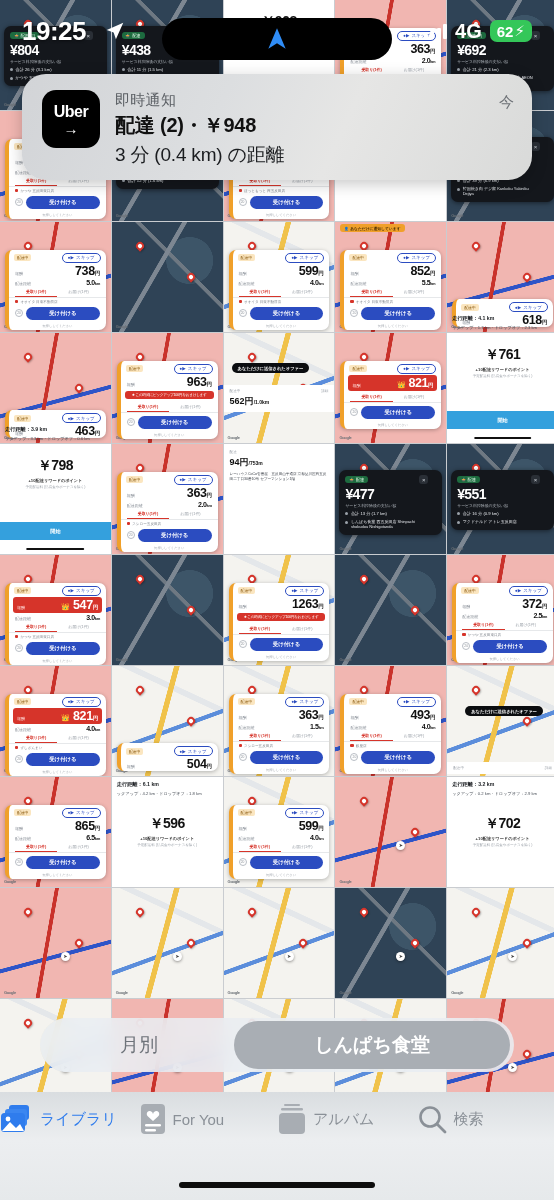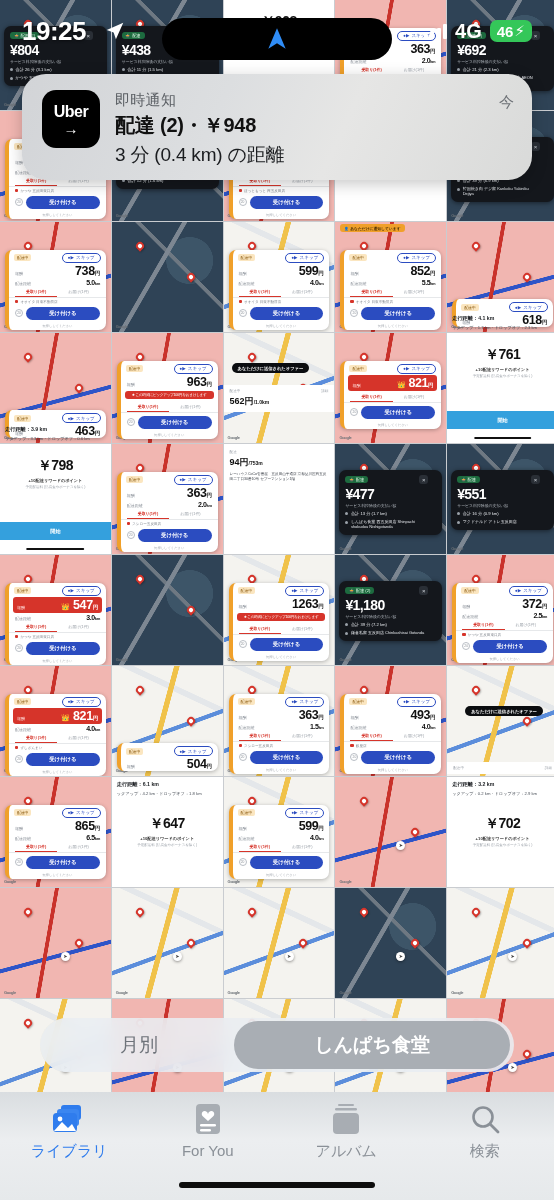--- a/index.html
+++ b/index.html
@@ -163,21 +163,21 @@
            background:rgba(233,238,242,.88); border-radius:27px; display:flex;
            align-items:center; padding:0 4px; backdrop-filter:blur(10px); }
   .pill { flex:1; text-align:center; font-size:19px; color:#6e737a; padding:11px 0;
           border-radius:24px; white-space:nowrap; }
   .pill.active { background:#a9aeb4; color:#fff; font-weight:bold; flex:1.45; }
 
   
   #tabbar { position:absolute; left:0; bottom:0; width:554px; height:108px; z-index:35;
             background:linear-gradient(180deg,#d9dde0 0%,#eceef0 45%,#e6e9eb 100%);
             display:flex; align-items:flex-start; padding-top:10px; }
-  .tab { flex:1; display:flex; flex-direction:column; align-items:center; gap:6px; }
+  .tab { flex:1; display:flex; flex-direction:row; align-items:center; gap:6px; }
   .tlabel { font-size:15px; color:#8a9097; }
   .tab.on .tlabel { color:#2f7ced; }
   .ticon { height:34px; display:flex; align-items:center; justify-content:center; }
   #homeind { position:absolute; left:50%; transform:translateX(-50%); bottom:12px;
              width:196px; height:6px; border-radius:3px; background:#0d0d0d; z-index:36; }
 </style>
 </head>
 <body>
 
 <div id="phone">
@@ -778,33 +778,20 @@
       <div class="timer">20</div>
       <div class="accept">受け付ける</div>
    </div>
           <div class="hint">長押ししてください</div>
         </div>
       </div>
       <div class="cell bg-mapdark">
         <span class="pin" style="left:22%;top:18%"></span>
           <span class="pin" style="left:68%;top:46%"></span>
           <span class="glogo" style="left:4px;bottom:3px">Google</span>
-        <div class="dcard mid">
-      <div class="dhead">
-        <span class="dbadge">🍲 配達 (2)</span>
-        <span class="xbtn">×</span>
-          </div>
-      <div class="damt">¥1,180</div>
-      <div class="dsub">サービス料控除後の支払い額</div>
-      <div class="dline"><span class="dot"></span>合計 39 分 (7.2 km)</div>
-      <div class="dstore">
-            <span class="dot" style="margin-top:2px"></span>
-            <span>鎌倉私家 五反田店 Chinkashisai Gotanda</span>
-          </div>
-    </div>
       </div>
       <div class="cell bg-mappink">
         <span class="pin" style="left:22%;top:18%"></span>
           <span class="pin" style="left:68%;top:46%"></span>
           <span class="glogo" style="left:4px;bottom:3px">Google</span>
         <div class="ocard mid">
         <div class="orow1">
           <span class="pchip">配達中</span>
           <div class="skip">
             <span class="bird">●▶</span>
@@ -999,21 +986,21 @@
    </div>
           <div class="hint">長押ししてください</div>
         </div>
       </div>
       <div class="cell bg-white">
         <div class="dist">
         <div class="d1">走行距離：6.1 km</div>
         <div class="d2">ックアップ：4.2 km・ドロップオフ：1.8 km</div>
         </div>
       <div class="rcard" style="padding-top:38px;background:transparent">
-        <div class="ramt">￥647</div>
+        <div class="ramt">￥596</div>
         <div class="rsub">+10配達リワードのポイント</div>
         <div class="rsub2">予定配送料 (払戻金やボーナスを除く)</div>
         </div>
       </div>
       <div class="cell bg-maplight">
         <span class="pin" style="left:22%;top:18%"></span>
           <span class="pin" style="left:68%;top:46%"></span>
           <span class="glogo" style="left:4px;bottom:3px">Google</span>
         <div class="ocard mid">
         <div class="orow1">
@@ -1135,21 +1122,21 @@
     </div>
     <div id="sb-right">
       <span class="bars">
         <i style="height:5px"></i>
           <i style="height:8px"></i>
           <i style="height:11px"></i>
           <i style="height:15px"></i>
       </span>
       <span id="net">4G</span>
       <span id="batt">
-        <span>46</span>
+        <span>62</span>
         <span>⚡</span>
       </span>
     </div>
   </div>
 
   <div id="banner">
     <div id="appicon">
       <span class="u">Uber</span>
       <span class="ar">→</span>
     </div>

